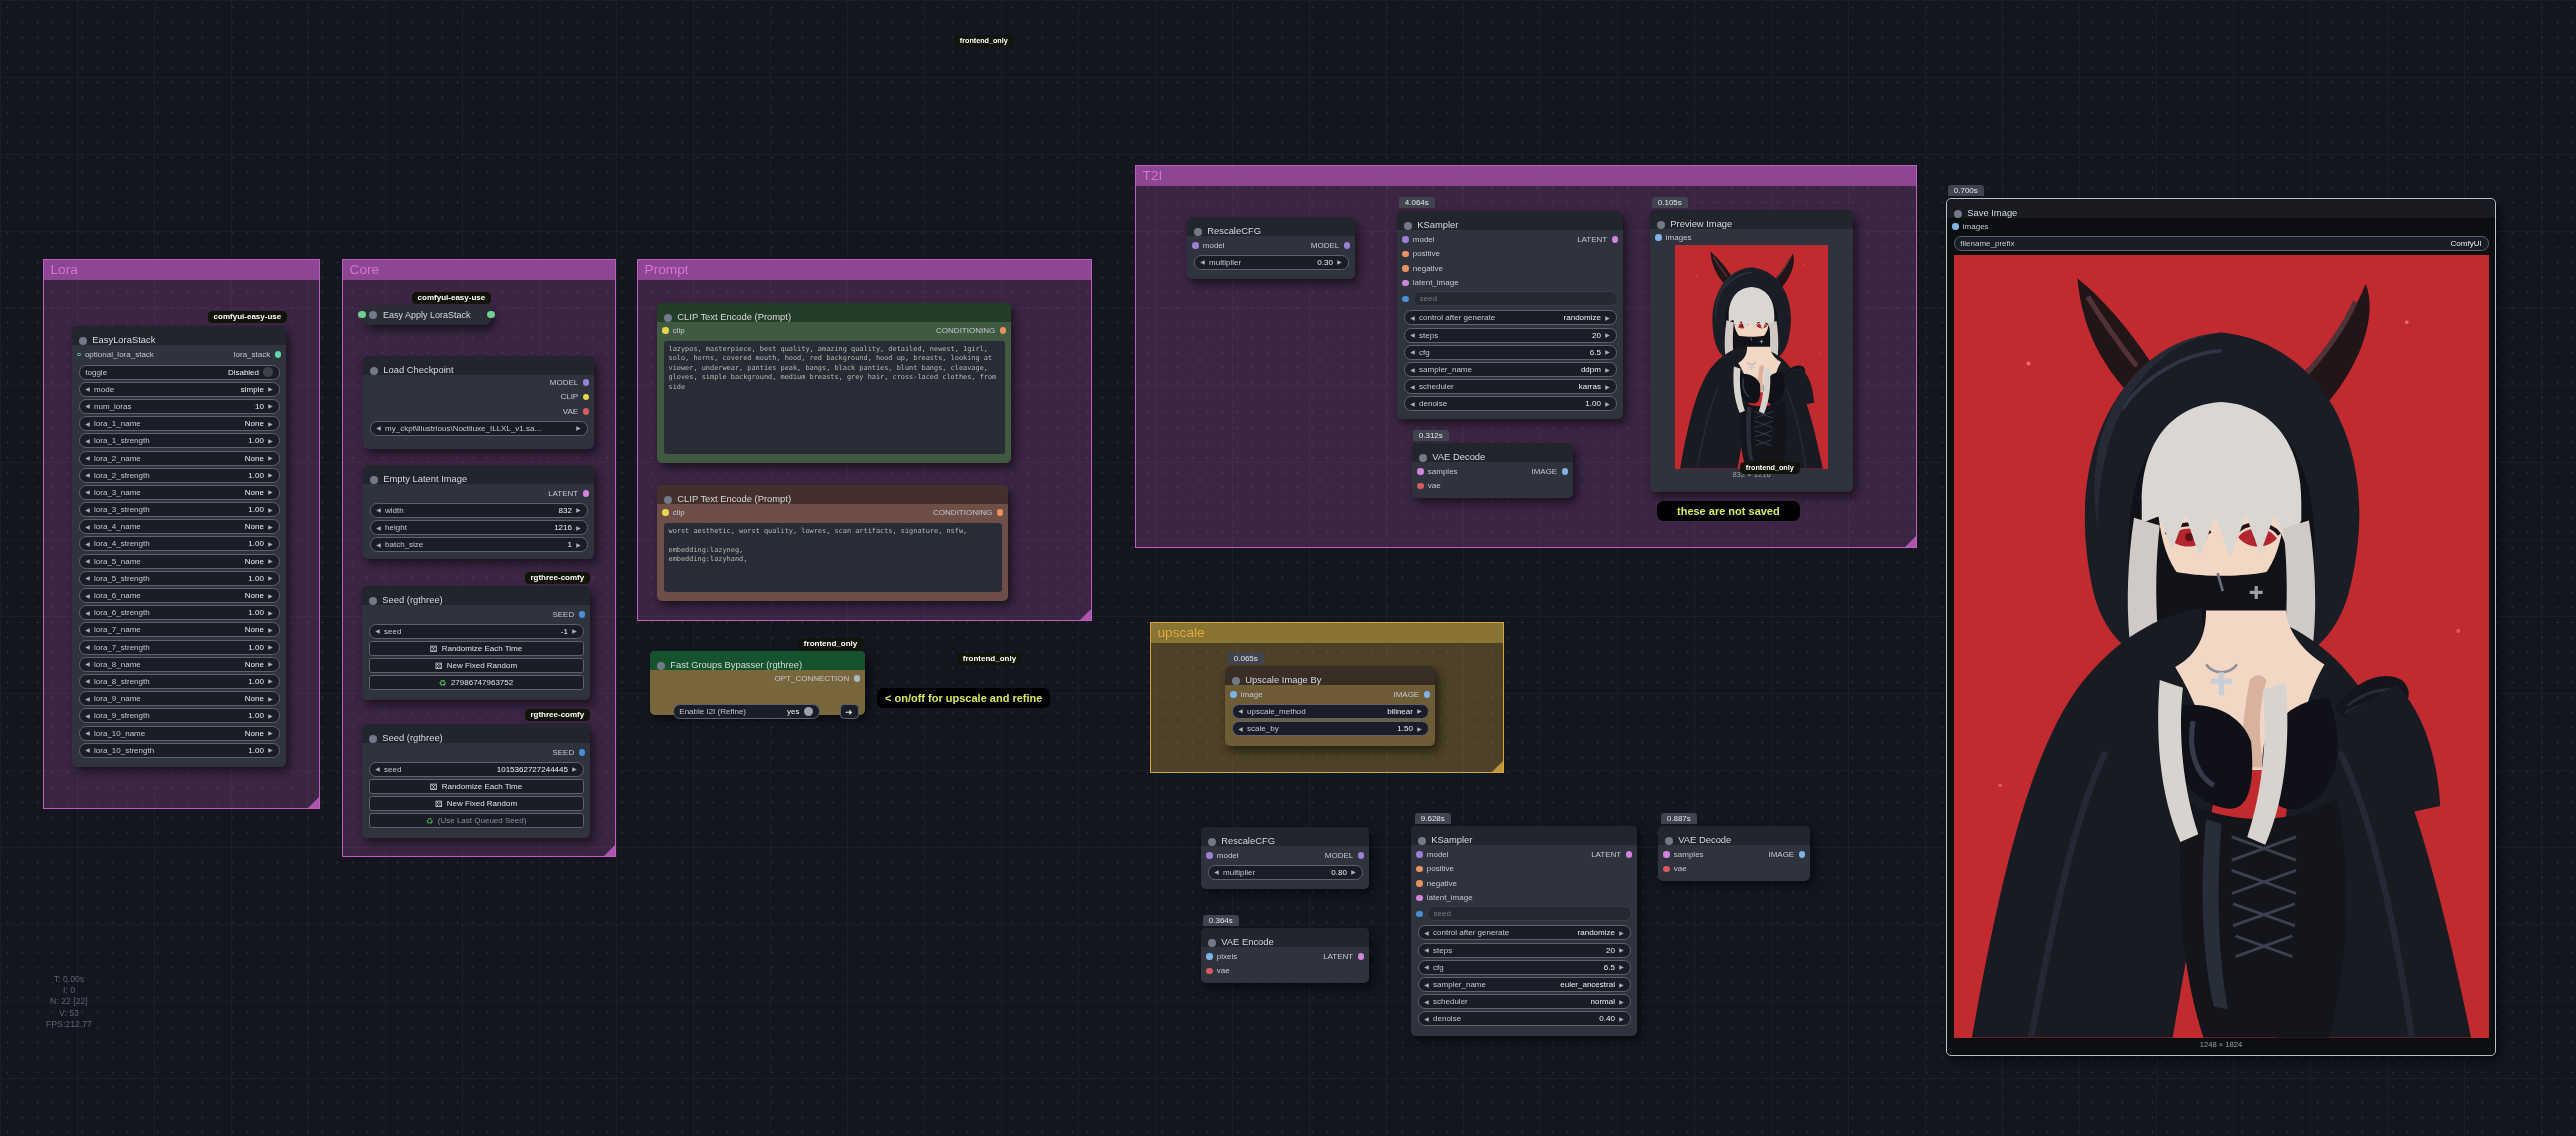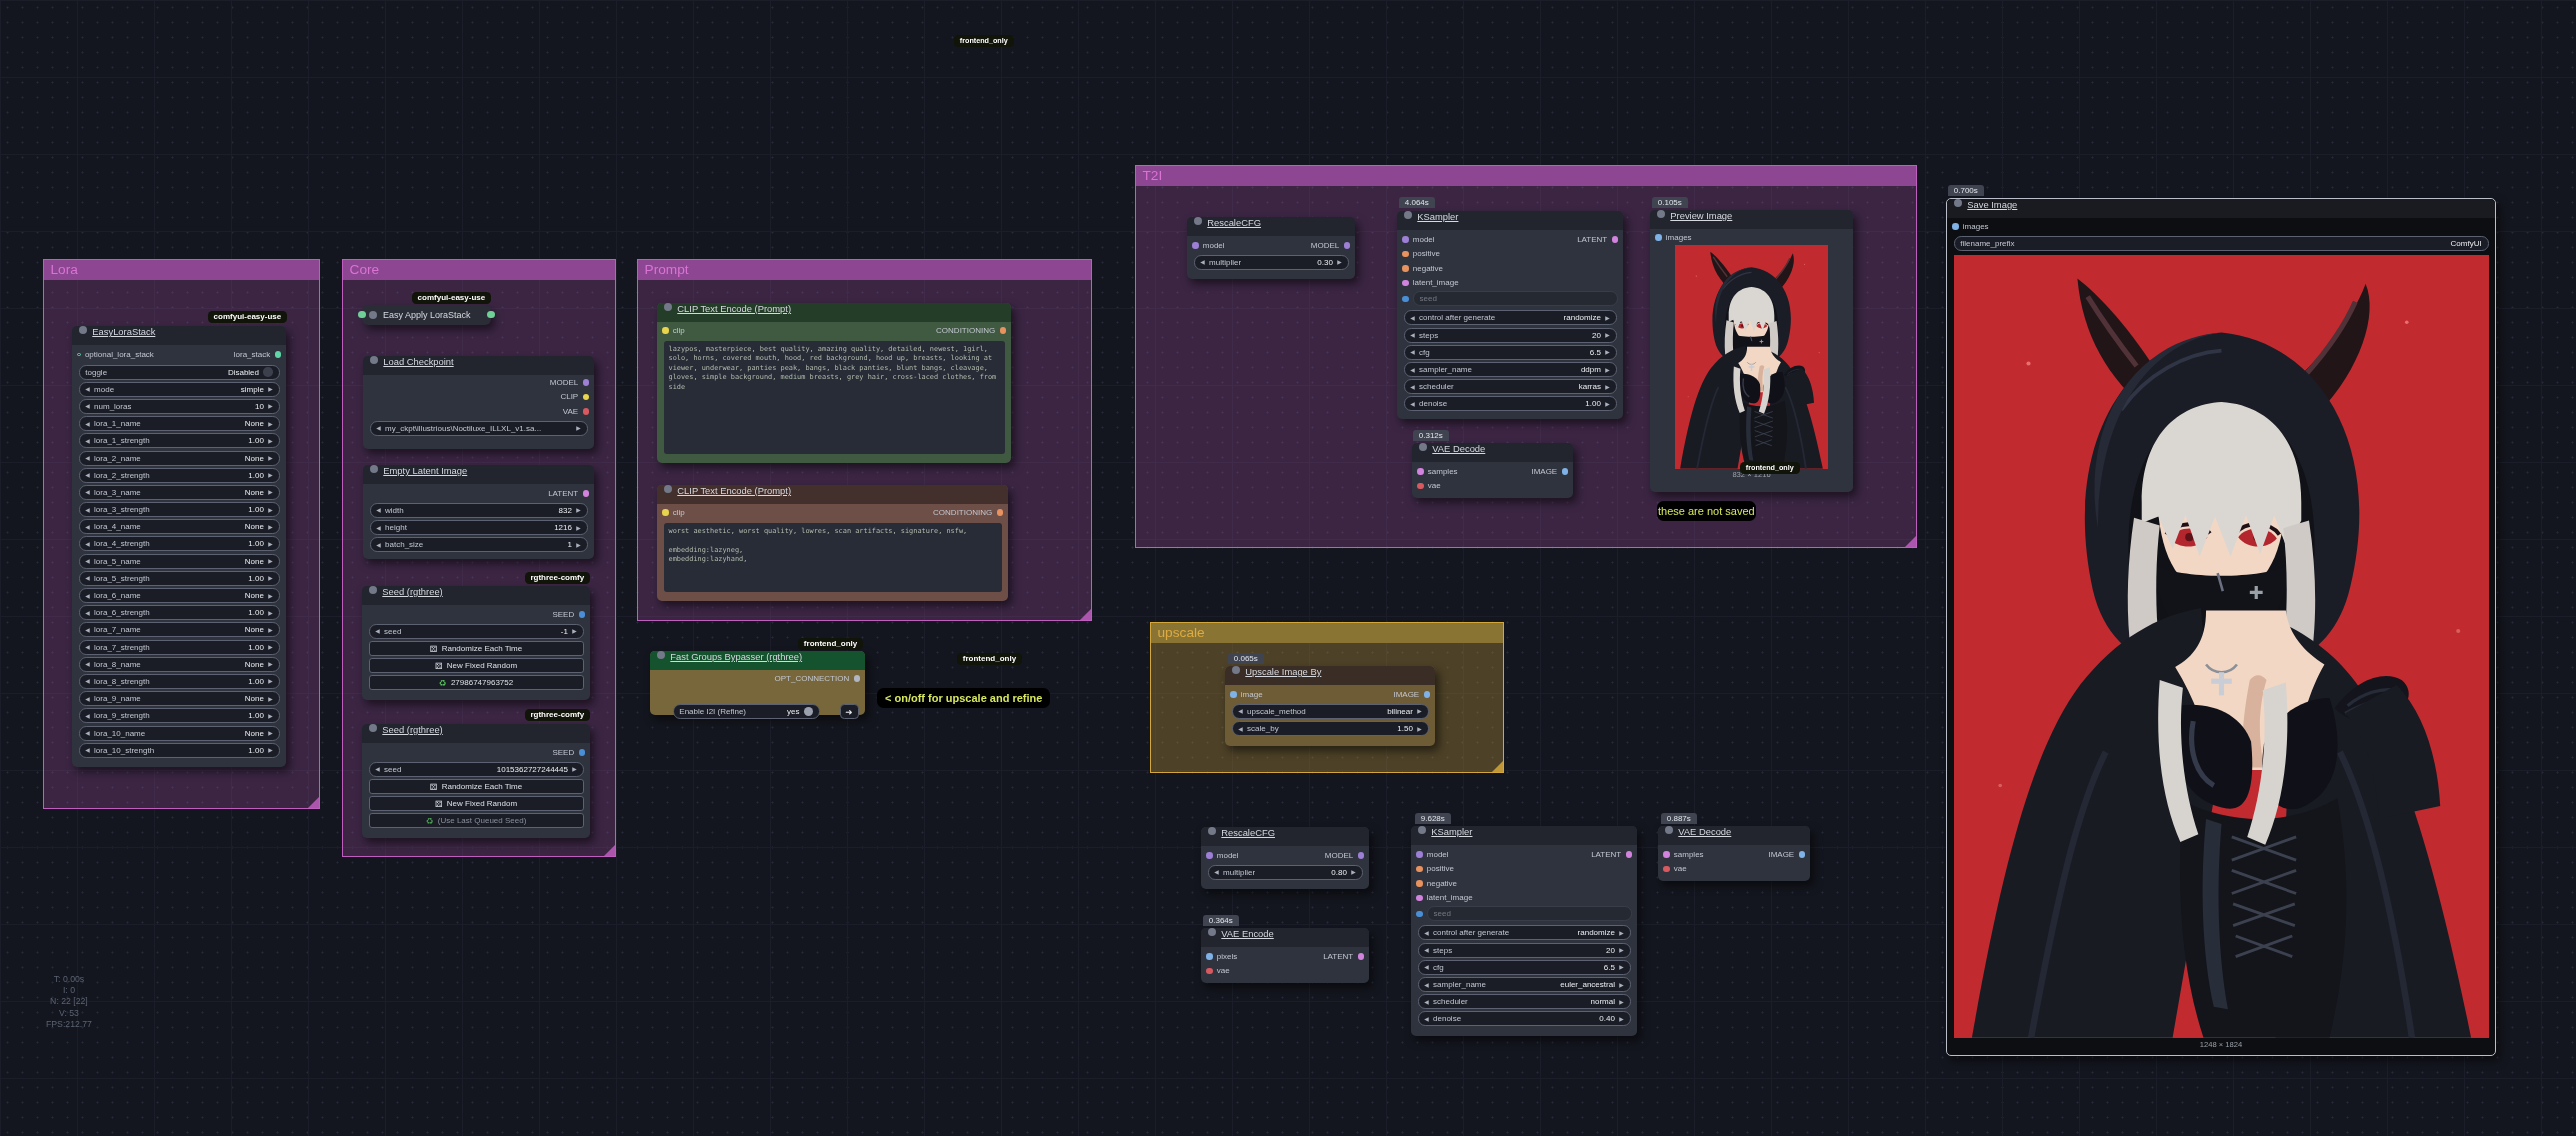--- a/index.html
+++ b/index.html
@@ -21,21 +21,21 @@
     color:var(--tc); font-size:13.7px; line-height:19.5px; padding-left:6.5px; }
   .group .gcorner { position:absolute; right:0; bottom:0; width:0; height:0;
     border-left:11px solid transparent; border-bottom:11px solid var(--gb); opacity:.85; }
   .g-purple { --gb:#c05ec0; --hb:#8d4692; --bb:rgba(176,84,176,.25); --tc:#d973d4; }
   .g-slate  { --gb:#9aa3c8; --hb:#636a85; --bb:rgba(150,160,200,.16); --tc:#bcc3de; }
   .g-gold   { --gb:#d4a73c; --hb:#8a7434; --bb:rgba(212,167,60,.30); --tc:#ddab42; }
   
   .node { position:absolute; background:#2f333d; border-radius:5px;
     box-shadow:3.6px 5px 8.7px rgba(0,0,0,.5); color:#c8ccd6; font-size:8px; }
   .nhead { height:19px; background:#22252d; border-radius:5px 5px 0 0; display:flex;
-    align-items:flex-start; gap:5.8px; padding:0 6.5px; color:#d6d9e0; font-size:9.4px; white-space:nowrap; overflow:hidden;text-decoration:underline; }
+    align-items:flex-end; gap:5.8px; padding:0 6.5px; color:#d6d9e0; font-size:9.4px; white-space:nowrap; overflow:hidden; }
   .ndot { width:8px; height:8px; border-radius:50%; background:#737988; flex:0 0 auto; }
   .n-green  { background:#3f5a40; } .n-green  .nhead { background:#243d28; }
   .n-maroon { background:#6e4f47; } .n-maroon .nhead { background:#432f2b; }
   .n-olive  { background:#77673b; } .n-olive  .nhead { background:#14532d; }
   .n-olive2 { background:#6d5c36; } .n-olive2 .nhead { background:#3a2d26; }
   .n-black  { background:#0d0e12; border:0.7px solid #b9bec8; } .n-black .nhead { background:#191b21; }
   .collapsed { height:19.5px; border-radius:5.8px; display:flex; align-items:center; gap:5.8px;
     padding:0 7.2px; background:#2a2d36; font-size:9.4px; color:#d6d9e0; white-space:nowrap; }
   .cdot { position:absolute; width:7.2px; height:7.2px; border-radius:50%; background:#6fcf97; top:5.8px; }
   .cdot.l { left:-3.6px; } .cdot.r { right:-3.6px; }
@@ -529,21 +529,21 @@
       <span class="sdot" style="background:#7fb2e6"></span>
       <span class="sname">images</span>
     </div>
     <svg class="artbox" width="153" height="224" viewBox="0 0 212 310">
         <use href="#art"></use>
       </svg>
     <div class="kbadge" style="left:90px;top:252px;font-size:7.2px;">frontend_only</div>
     <div class="imgcap">832 × 1216</div>
   </div>
   <div class="tbadge" style="left:1652px;top:197px;">0.105s</div>
-  <div class="note" style="left:1657px;top:501px;height:20px;padding:0 1px;font-size:11px;font-weight:normal;">these are not saved</div>
+  <div class="note" style="left:1657px;top:501px;height:20px;padding:0 20px;font-size:11px;font-weight:bold;">these are not saved</div>
 
   <div class="node n-olive2" style="left:1225px;top:666px;width:210px;height:80px;">
     <div class="nhead">
       <span class="ndot"></span>
       <span>Upscale Image By</span>
     </div>
     <div class="srow" style="margin-top:2.2px;">
       <span class="sdot" style="background:#7fb2e6"></span>
       <span class="sname">image</span>
       <span class="sname" style="margin-left:auto">IMAGE</span>

